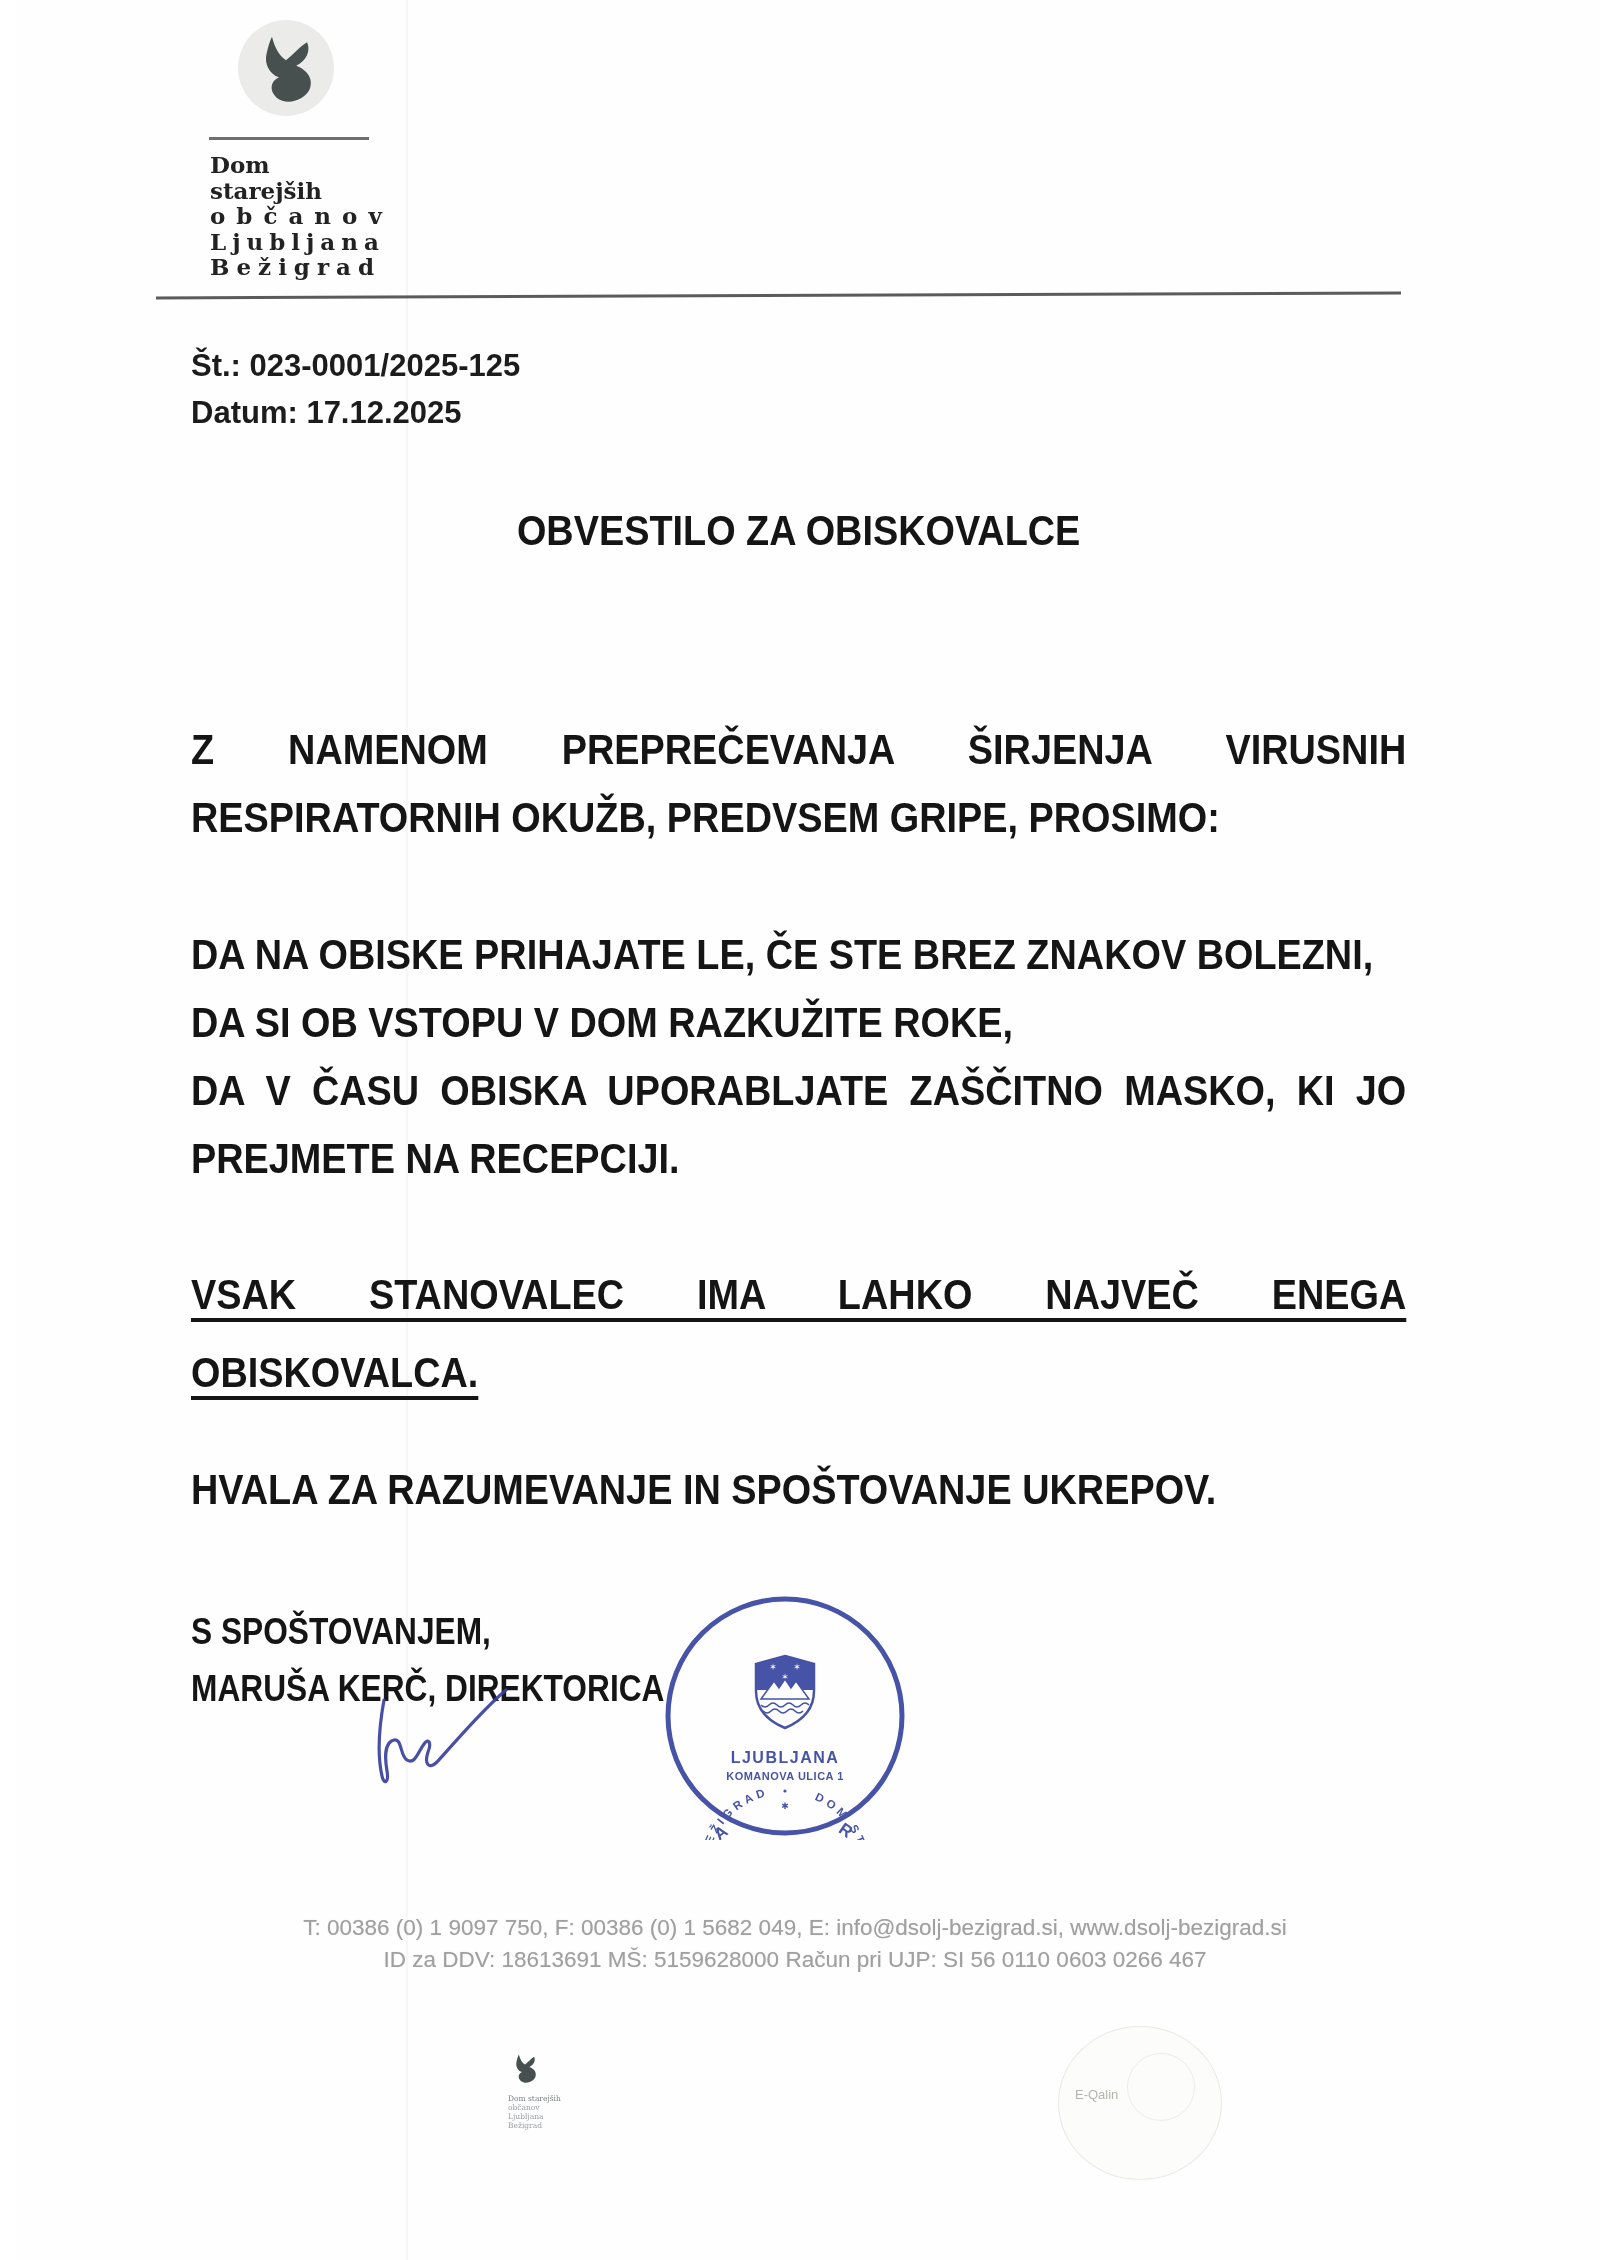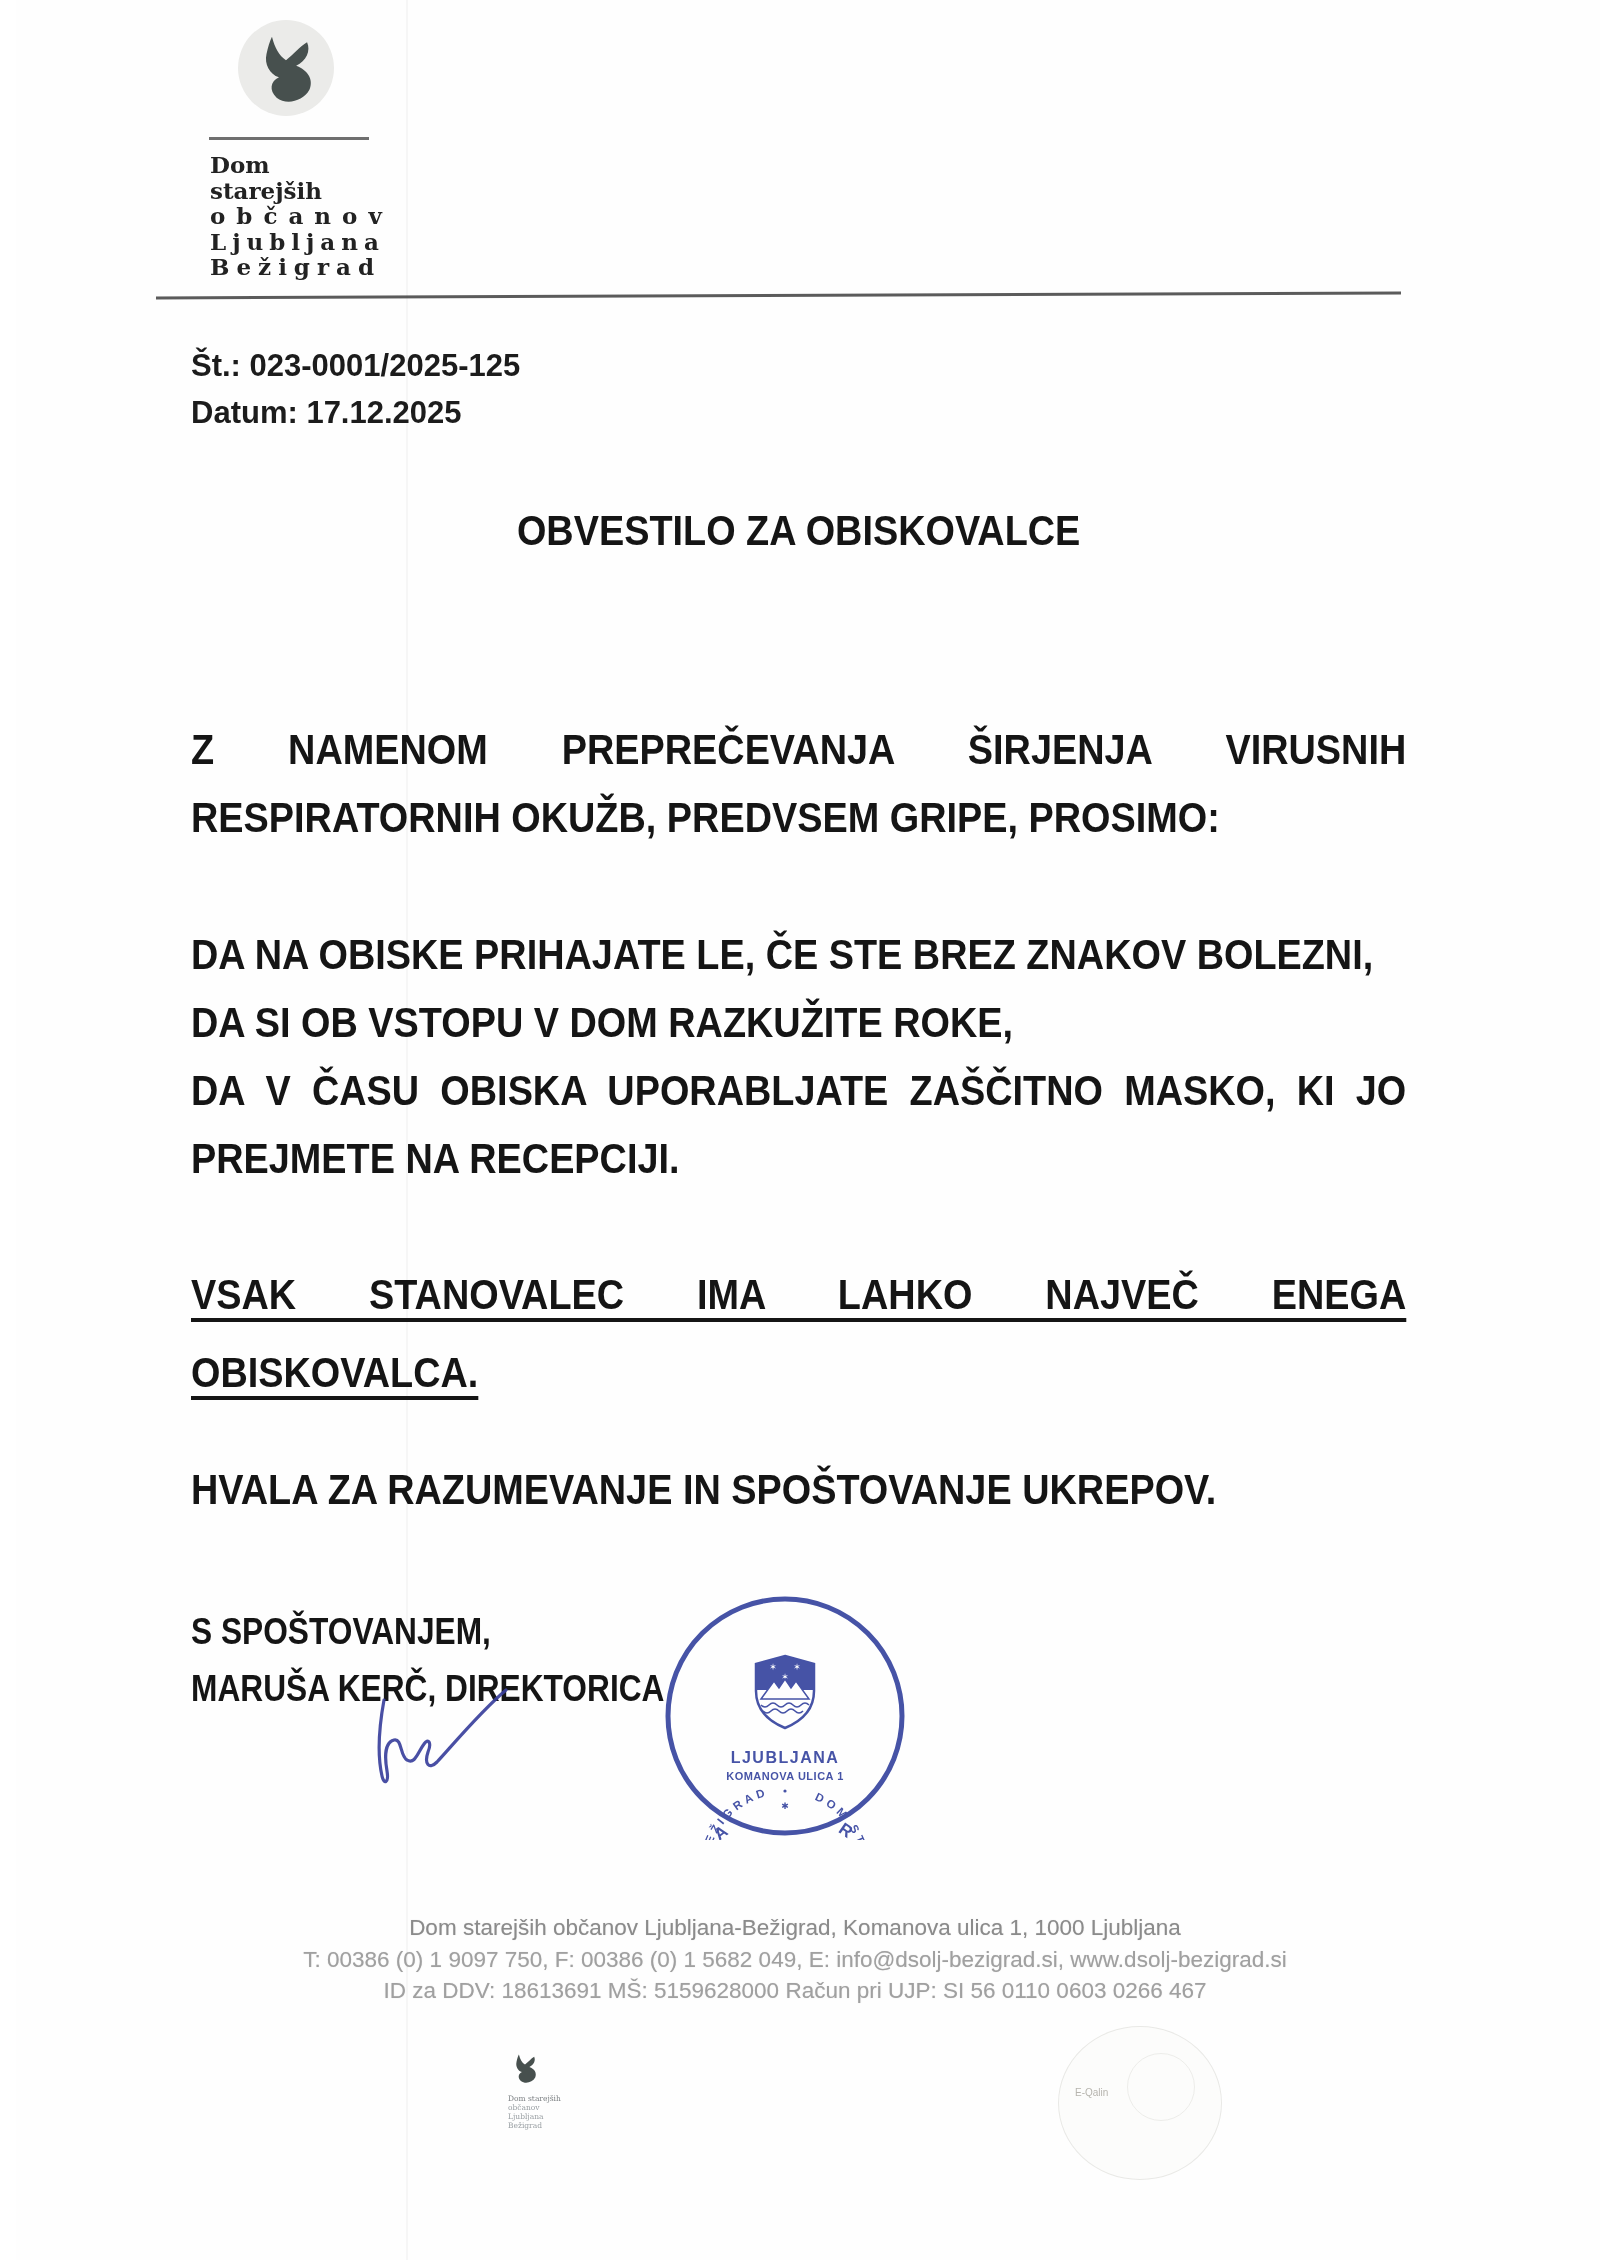--- a/index.html
+++ b/index.html
@@ -51,21 +51,21 @@
   .mini-logo{position:absolute;left:492px;top:2050px;width:70px;text-align:left;}
   .mini-text{margin-top:4px;font-size:7.5px;line-height:9px;color:#9aa0a4;font-family:"DejaVu Serif",serif;}
   .mini-text .mt1{color:#7d8184;}
   .slogan{position:absolute;left:553px;top:2040px;width:435px;height:98px;background:#f6f5f1;
           font-family:"DejaVu Serif",serif;font-style:italic;color:#8d8a80;}
   .slogan .s1{margin-top:16px;text-align:center;font-size:26px;}
   .slogan .s2{margin-top:8px;text-align:right;padding-right:118px;font-size:24px;color:#96938a;}
   .seal{position:absolute;left:1042px;top:2026px;width:162px;height:152px;border-radius:50%;
         border:1px solid #e9e9e6;background:#fcfcfb;}
   .seal-inner{position:absolute;right:26px;top:26px;width:66px;height:66px;border-radius:50%;border:1px solid #ededea;}
-  .seal-label{position:absolute;left:16px;top:60px;font-size:10px;color:#b6b4ae;}
+  .seal-label{position:absolute;left:16px;top:60px;font-size:13px;color:#b6b4ae;}
 </style>
 </head>
 <body>
 
 <div class="sheet">
   <div class="scan-line"></div>
 
   <div class="logo-circle">
     <svg width="78" height="82" viewBox="0 0 100 100">
       <path fill="#47504e" d="M32,10
@@ -155,21 +155,20 @@
         <path d="M102,119 q4,4 8,0 t8,0 t8,0 t8,0 t8,0" fill="none" stroke="#2b3a9a" stroke-width="1.6"></path>
       </g>
     </g>
     <text x="124" y="171" text-anchor="middle" font-size="16" font-weight="bold" letter-spacing="1.5" fill="#2b3a9a" font-family="Liberation Sans, sans-serif">LJUBLJANA</text>
     <text x="124" y="188" text-anchor="middle" font-size="11" font-weight="bold" letter-spacing="0.5" fill="#2b3a9a" font-family="Liberation Sans, sans-serif">KOMANOVA ULICA 1</text>
     <circle cx="124" cy="199" r="1.6" fill="#2b3a9a"></circle>
     <text x="124" y="217" text-anchor="middle" font-size="9" fill="#2b3a9a">✱</text>
   </svg>
 
   <div class="footer">
-    <div class="f1">Dom starejših občanov Ljubljana-Bežigrad, Komanova ulica 1, 1000 Ljubljana</div>
     <div>T: 00386 (0) 1 9097 750, F: 00386 (0) 1 5682 049, E: info@dsolj-bezigrad.si,  www.dsolj-bezigrad.si</div>
     <div>ID za DDV: 18613691 MŠ: 5159628000  Račun pri UJP: SI 56 0110 0603 0266 467</div>
   </div>
 
   <div class="mini-logo">
     <svg width="34" height="36" viewBox="0 0 100 100">
       <path fill="#47504e" d="M32,10 C36,25 41,34 50,40 C59,33 68,22 77,17 C82,28 76,41 63,47
         C77,52 86,64 80,78 C72,93 50,98 38,88 C28,79 30,67 41,62 C29,58 22,45 25,32 C27,23 29,16 32,10 Z"></path>
     </svg>
     <div class="mini-text">

